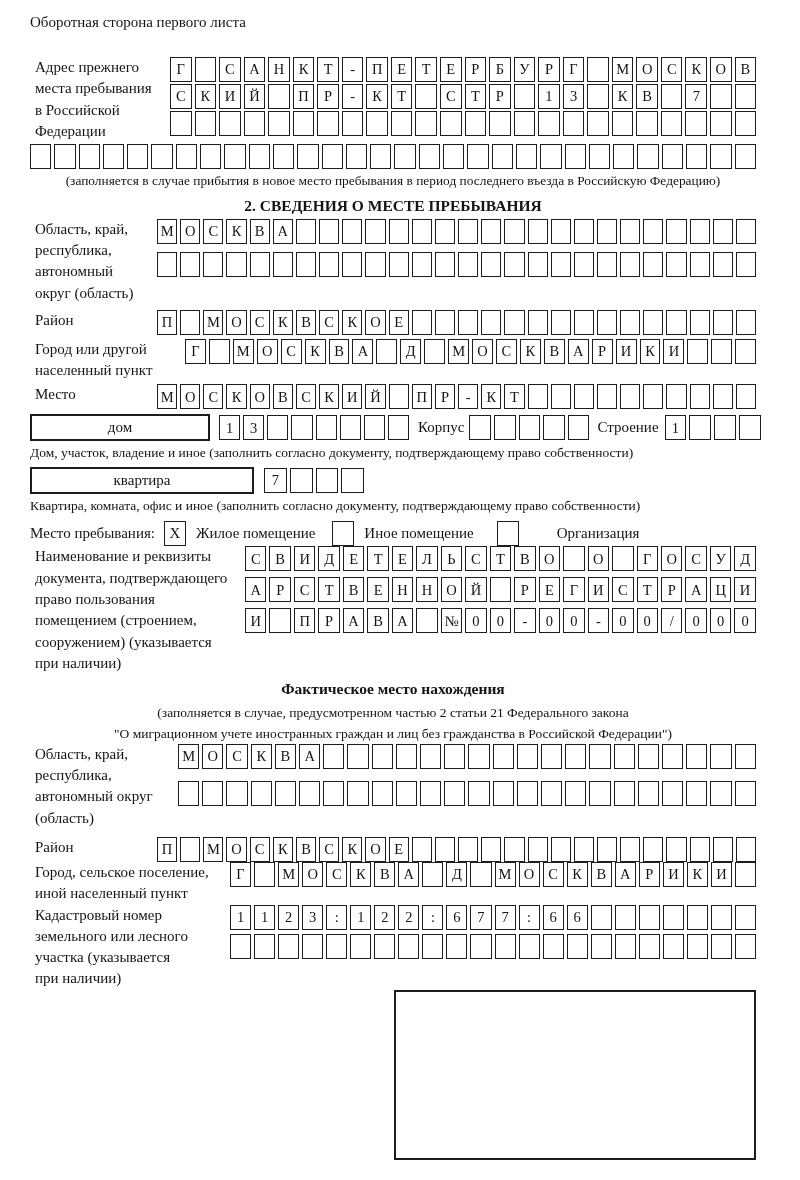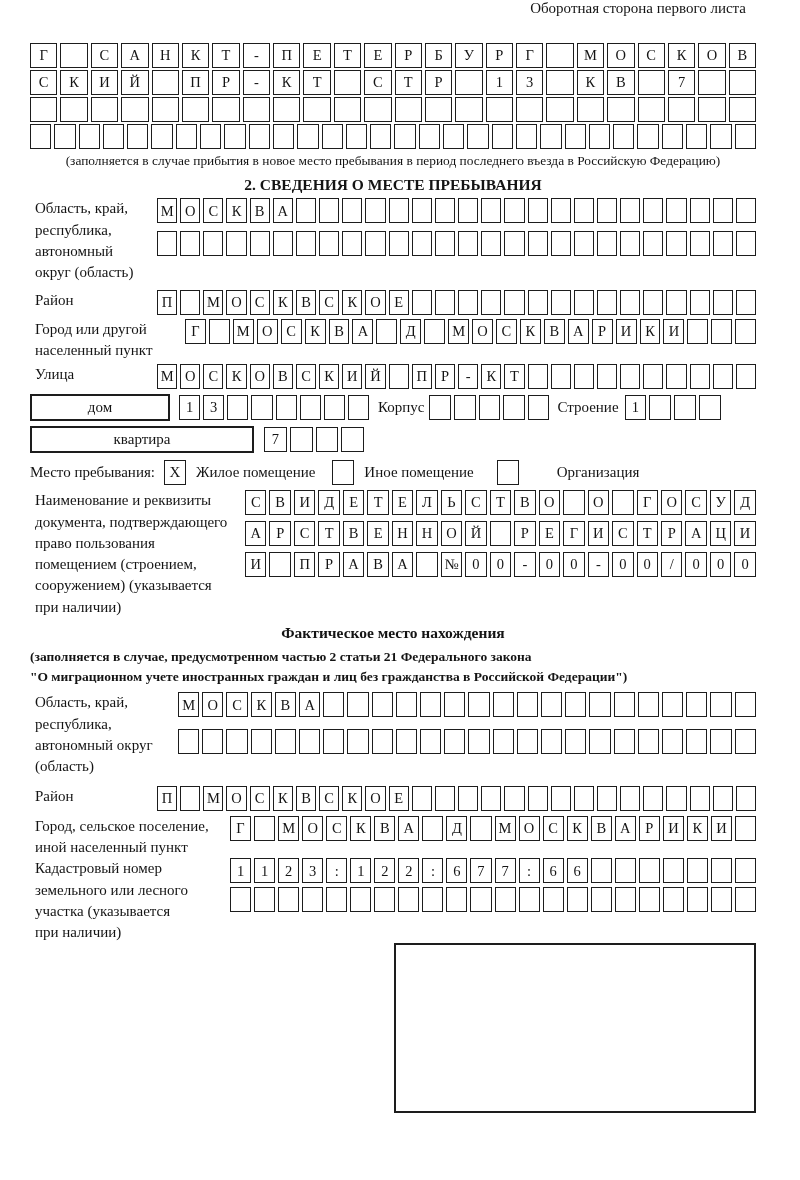--- a/index.html
+++ b/index.html
@@ -1,72 +1,76 @@
 <!DOCTYPE html>
 <html><head>
 <meta charset="utf-8">
 <style>
   html,body{margin:0;padding:0;background:#fff;}
   body{width:800px;height:1180px;overflow:hidden;color:#141414;
        font-family:"Liberation Serif","DejaVu Serif",serif;}
   .page{box-sizing:border-box;width:800px;height:1180px;padding:0 44px 0 30px;position:relative;}
 
-  .top-note{text-align:right;font-size:15px;padding-right:10px;}
+  .top-note{margin-top:14px;font-size:15px;padding-right:10px;}
 
   .frow{display:flex;align-items:flex-start;}
   .label{font-size:15px;line-height:1.42;white-space:pre-line;flex:none;box-sizing:border-box;padding-left:5px;}
   .w140{width:140px}.w127{width:127px}.w155{width:155px}.w215{width:215px}.w148{width:148px}.w200{width:200px}
 
   .cells{display:flex;gap:3px;flex:1;}
   .cell{flex:1;height:23px;border:1.6px solid #1d1d1d;background:#fff;
         display:flex;align-items:center;justify-content:center;
         font-size:14.5px;line-height:1;}
   .rowstack{flex:1;display:flex;flex-direction:column;}
   .gap2{gap:2px}.gap4{gap:4px}.gap6{gap:6px}.gap8{gap:8px}.gap12{gap:12px}
 
   .fullrow{margin-top:2px;}
   .caption{font-size:13.4px;text-align:center;margin-top:3px;line-height:1.3;}
   .caption-left{font-size:13.5px;text-align:left;margin-top:3px;line-height:1.3;}
   .h2{margin-top:7px;text-align:center;font-weight:bold;font-size:15.5px;}
 
-  .mt4{margin-top:4px}.mt3{margin-top:3px}.mt5{margin-top:5px}.mt6{margin-top:6px}
+  .mt4{margin-top:4px}.mt3{margin-top:3px}.mt5{}.mt6{margin-top:6px}
   .mt8{margin-top:8px}.mt26{margin-top:26px}.mt0{margin-top:0}
 
   .house-row{display:flex;align-items:center;margin-top:5px;font-size:15px;}
   .wbox{box-sizing:border-box;height:27px;border:2px solid #1d1d1d;
         display:flex;align-items:center;justify-content:center;font-size:15px;flex:none;}
-  .dom{width:140px}.kv{width:224px}
+  .dom{width:180px}.kv{width:224px}
   .hcells8{width:190px;margin-left:9px;flex:none;}
   .hcells5{width:120px;margin-left:5px;flex:none;}
   .hcells4{width:96px;margin-left:6px;flex:none;}
   .acells{width:100px;margin-left:10px;flex:none;}
   .inline-label{margin-left:9px;flex:none;text-align:center;}
   .il2{margin-left:8px;}
 
   .stay-row{display:flex;align-items:center;margin-top:7px;font-size:15px;}
   .checkbox{box-sizing:border-box;width:22px;height:25px;border:1.6px solid #1d1d1d;flex:none;
             display:flex;align-items:center;justify-content:center;font-size:15px;margin-left:9px;}
   .cb2{margin-left:17px}.cb3{margin-left:23px}
   .opt{margin-left:10px;}
   .opt3{margin-left:38px;}
   .stay-note{padding-left:208px;font-size:13.5px;margin-top:2px;}
 
-  .fact-caption{margin-top:5px;font-size:13.5px;line-height:1.5;white-space:pre-line;font-weight:bold;}
+  .fact-caption{margin-top:5px;text-align:center;font-size:13.5px;line-height:1.5;white-space:pre-line;}
 
   .stamp-wrap{width:362px;margin-left:auto;margin-right:0;margin-top:0;}
   .stamp-box{box-sizing:border-box;height:170px;border:2px solid #1d1d1d;background:#fff;}
 </style>
 </head>
 <body>
 
 <div class="page">
 
   <div class="top-note">Оборотная сторона первого листа</div>
 
   <div class="frow mt26">
+    <div class="label w140">Адрес прежнего
+места пребывания
+в Российской
+Федерации</div>
     <div class="rowstack gap2">
       <div class="cells">
           <span class="cell">Г</span>
           <span class="cell"></span>
           <span class="cell">С</span>
           <span class="cell">А</span>
           <span class="cell">Н</span>
           <span class="cell">К</span>
           <span class="cell">Т</span>
           <span class="cell">-</span>
@@ -299,21 +303,21 @@
         <span class="cell">И</span>
         <span class="cell">К</span>
         <span class="cell">И</span>
         <span class="cell"></span>
         <span class="cell"></span>
         <span class="cell"></span>
       </div>
   </div>
 
   <div class="frow mt3">
-    <div class="label w127">Улица</div>
+    <div class="label w127">Место</div>
     <div class="cells">
         <span class="cell">М</span>
         <span class="cell">О</span>
         <span class="cell">С</span>
         <span class="cell">К</span>
         <span class="cell">О</span>
         <span class="cell">В</span>
         <span class="cell">С</span>
         <span class="cell">К</span>
         <span class="cell">И</span>
@@ -358,30 +362,32 @@
         <span class="cell"></span>
       </div>
     <div class="inline-label il2">Строение</div>
     <div class="cells hcells4">
         <span class="cell">1</span>
         <span class="cell"></span>
         <span class="cell"></span>
         <span class="cell"></span>
       </div>
   </div>
+  <div class="caption-left">Дом, участок, владение и иное (заполнить согласно документу, подтверждающему право собственности)</div>
 
   <div class="house-row mt4">
     <div class="wbox kv">квартира</div>
     <div class="cells acells">
         <span class="cell">7</span>
         <span class="cell"></span>
         <span class="cell"></span>
         <span class="cell"></span>
       </div>
   </div>
+  <div class="caption-left">Квартира, комната, офис и иное (заполнить согласно документу, подтверждающему право собственности)</div>
 
   <div class="stay-row">
     <span>Место пребывания:</span>
     <span class="checkbox">X</span>
     <span class="opt">Жилое помещение</span>
     <span class="checkbox cb2"></span>
     <span class="opt">Иное помещение</span>
     <span class="checkbox cb3"></span>
     <span class="opt opt3">Организация</span>
   </div>

